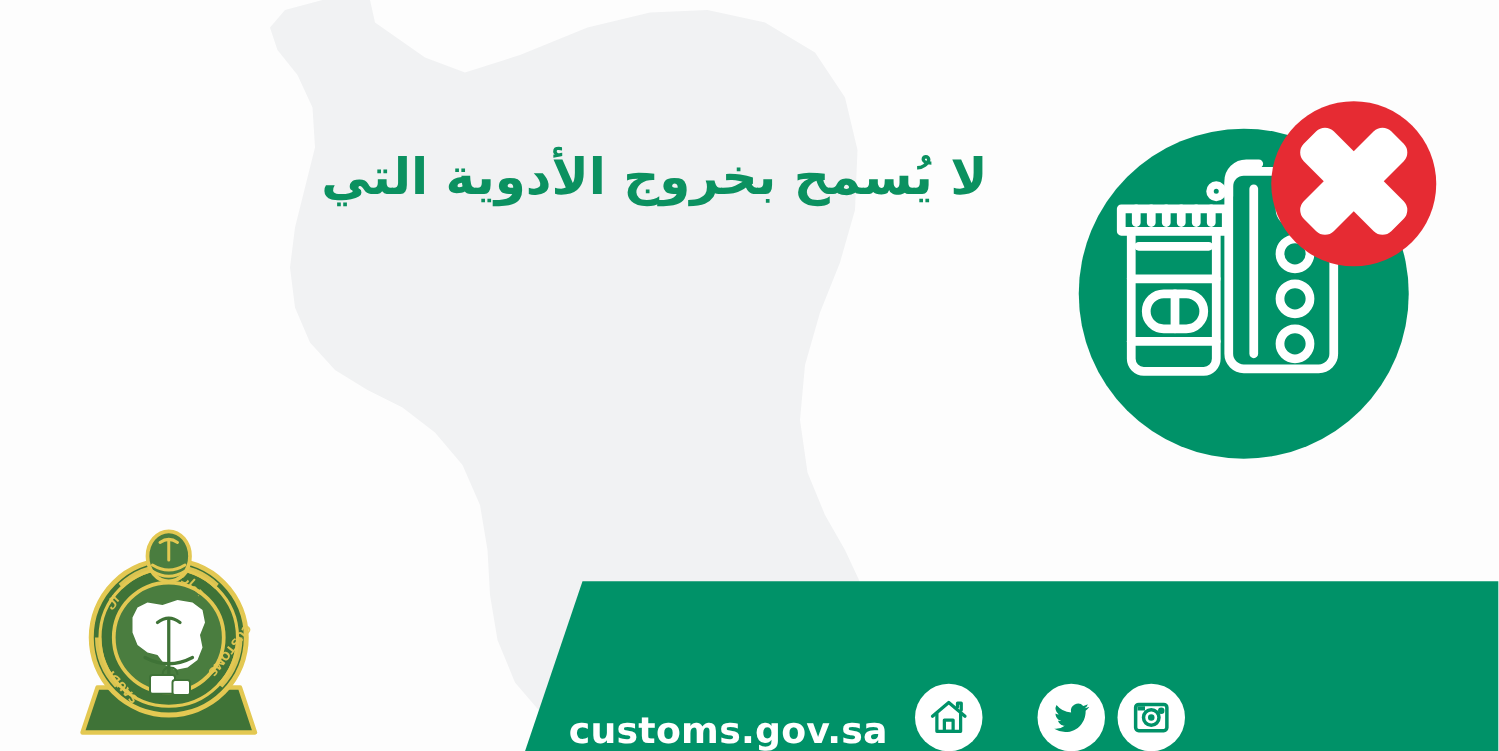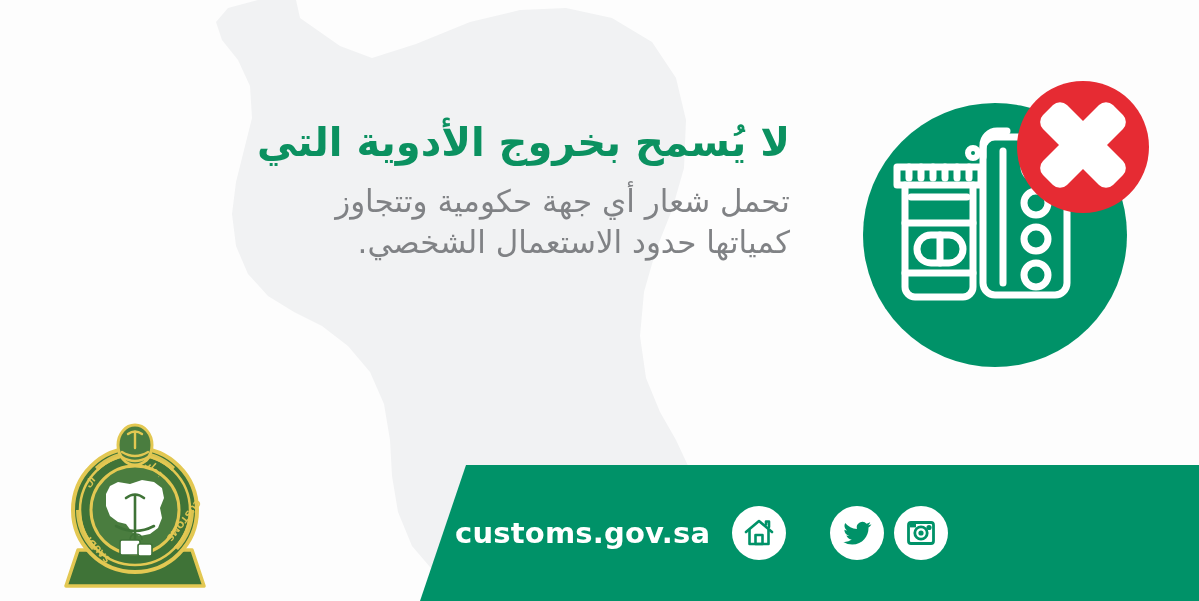--- a/index.html
+++ b/index.html
@@ -79,21 +79,21 @@
     pointer-events: none;
   }
   .footer-content {
     position: absolute;
     left: 455px;
     top: 465px;
     width: 744px;
     height: 136px;
     display: flex;
     flex-direction: row;
-    align-items: center;
+    align-items: flex-end;
     justify-content: flex-start;
     direction: ltr;
     gap: 0;
   }
   .footer-text {
     color: #ffffff;
     font-size: 29px;
     font-weight: bold;
     letter-spacing: 0.2px;
     white-space: nowrap;
@@ -122,22 +122,20 @@
              L652,42 L676,78 L686,120 L684,168 L672,210 L656,250 L644,292 L640,336
              L646,378 L660,412 L676,440 L690,470 L694,504 L684,536 L664,564 L632,586
              L596,598 L556,601 L512,601 L470,594 L436,574 L412,546 L398,512 L392,476
              L390,440 L384,404 L370,372 L348,346 L322,326 L294,312 L268,296 L248,274
              L236,246 L232,214 L236,182 L244,150 L252,118 L250,86 L238,60 L222,40
              L216,22 L228,8 L258,0 Z" fill="#f1f2f3"></path>
   </svg>
 
   <div class="text-block">
     <h1 class="headline">لا يُسمح بخروج الأدوية التي</h1>
-    <p class="subheadline">تحمل شعار أي جهة حكومية وتتجاوز
-كمياتها حدود الاستعمال الشخصي.</p>
   </div>
 
   <svg class="icon-badge" viewBox="0 0 300 300" xmlns="http://www.w3.org/2000/svg">
 
     <circle cx="140" cy="160" r="132" fill="#009268"></circle>
 
     <g fill="none" stroke="#ffffff" stroke-width="7" stroke-linecap="round" stroke-linejoin="round">
 
       <rect x="128" y="62" width="84" height="158" rx="12"></rect>
 

